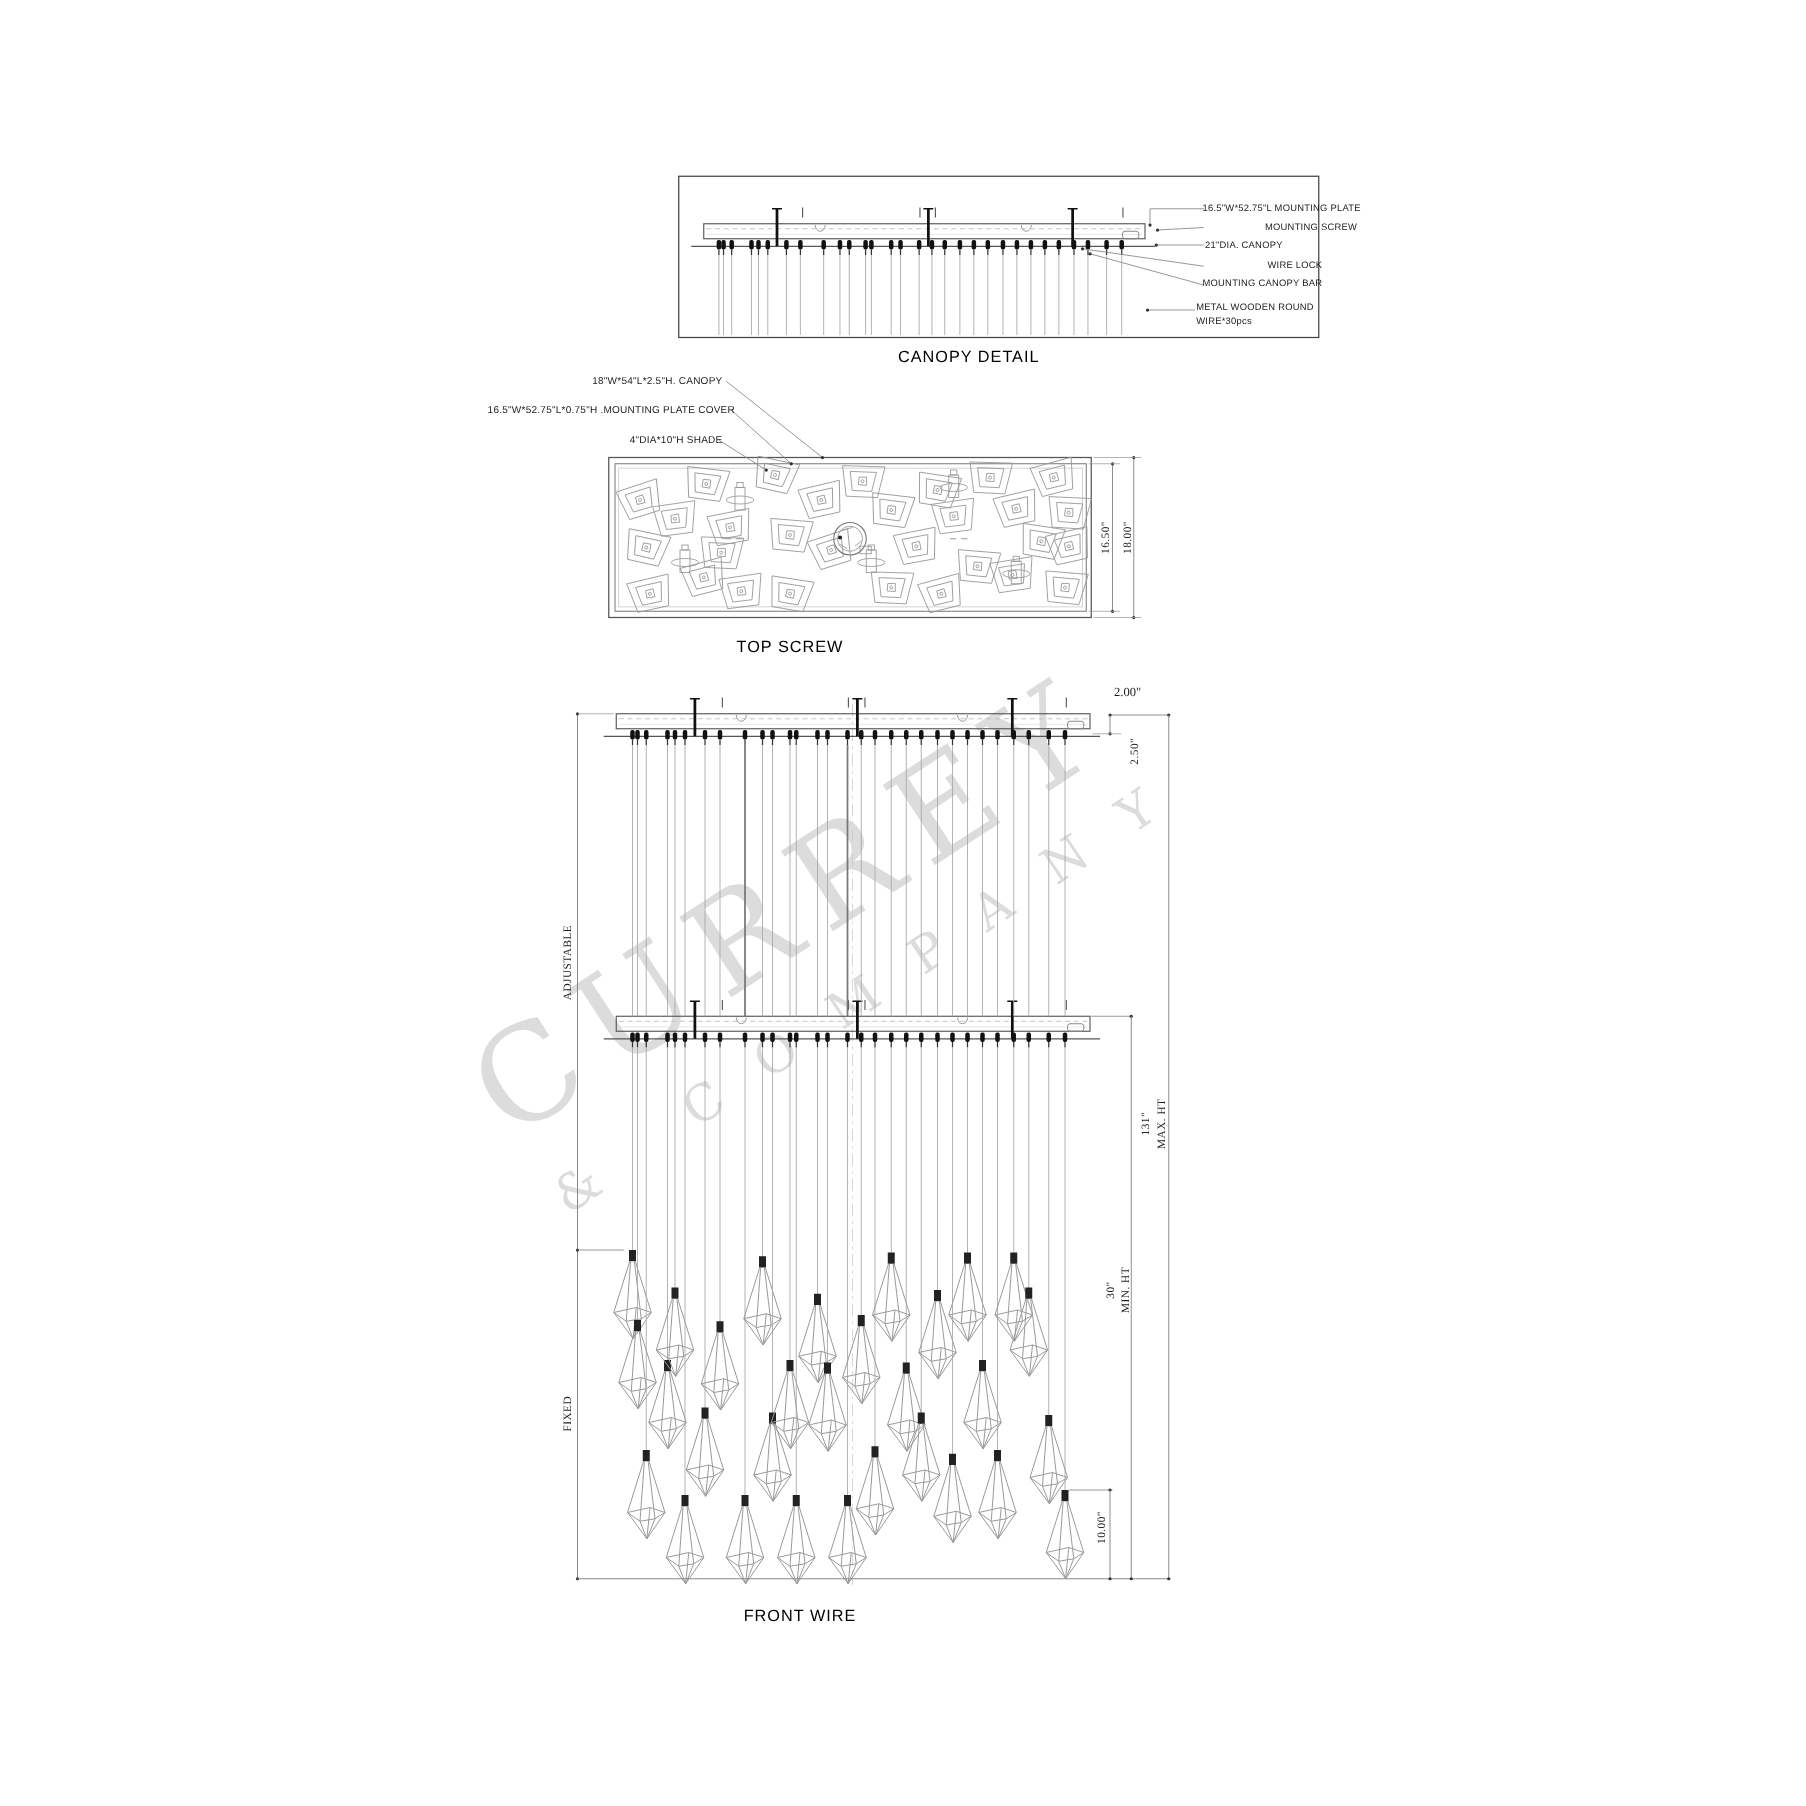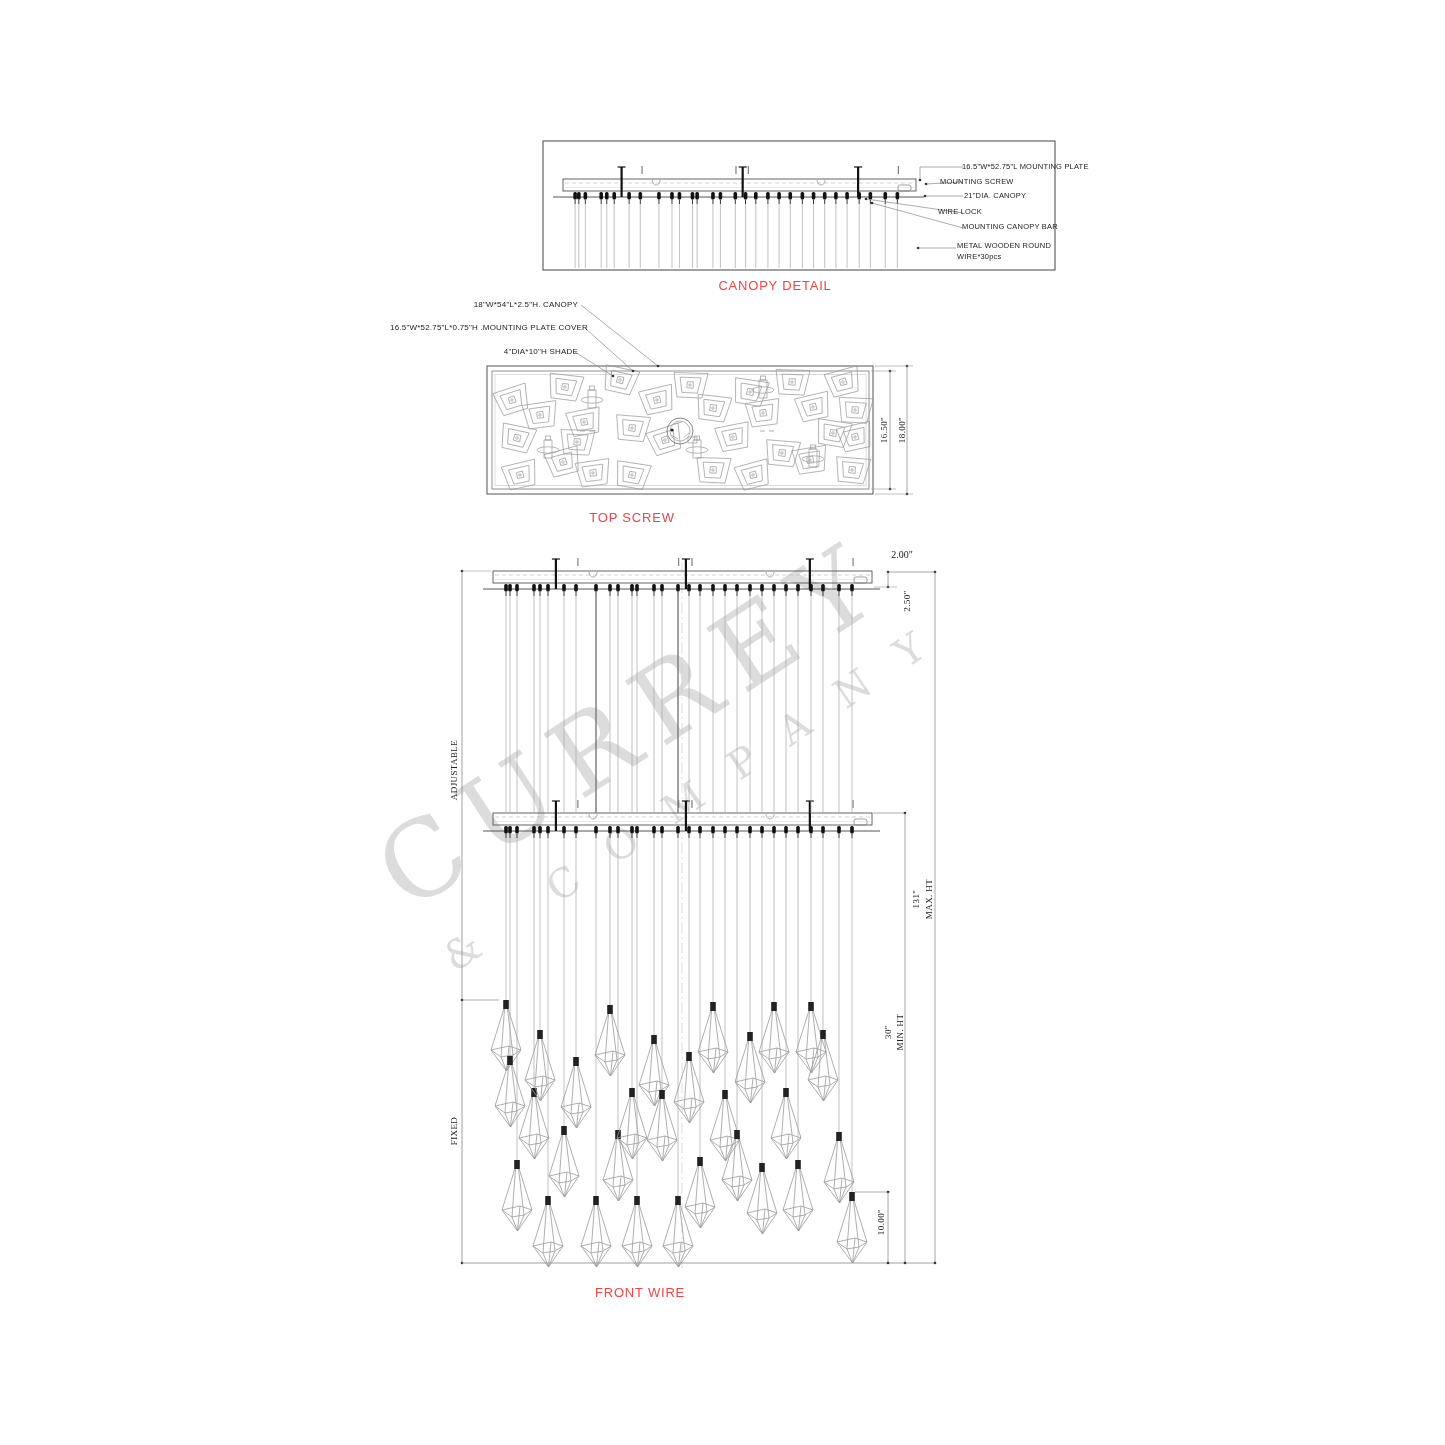--- a/index.html
+++ b/index.html
@@ -11,21 +11,21 @@
   #wm-currey{left:392px;top:798px;font-size:105px;letter-spacing:18px;
       transform:rotate(-33deg);transform-origin:38px 78px;opacity:.85;}
   #wm-company{left:448px;top:926px;font-size:40px;letter-spacing:38px;
       transform:rotate(-34deg);transform-origin:20px 30px;opacity:.85;}
   
   #drawing{position:absolute;left:0;top:0;}
   
   .lbl{position:absolute;font-size:7.5px;letter-spacing:.2px;color:#1c1c1c;white-space:nowrap;}
   .lbl2{position:absolute;font-size:8px;letter-spacing:.2px;color:#1c1c1c;white-space:nowrap;
         transform:translateX(-100%);}
-  .title{position:absolute;font-size:13px;color:#ef4444;letter-spacing:.8px;white-space:nowrap;
+  .title{position:absolute;font-size:13px;color:#000000;letter-spacing:.8px;white-space:nowrap;
          transform:translate(-50%,-50%);}
   .dim{position:absolute;font-family:"Liberation Serif",serif;font-size:10px;color:#222;
        white-space:nowrap;transform:translate(-50%,-50%);}
   .dim.v{transform:translate(-50%,-50%) rotate(-90deg);}
   .dim.s{font-size:9px;letter-spacing:.4px;}
 </style>
 </head>
 <body>
 
 <div id="canvas">
@@ -878,23 +878,23 @@
           <line x1="888" y1="1192" x2="888" y2="1263" stroke="#888" stroke-width="0.75"></line>
           <line x1="462" y1="1263" x2="935" y2="1263" stroke="#888" stroke-width="0.8"></line>
           <circle cx="888" cy="1263" r="1.3" fill="#333"></circle>
           <circle cx="905" cy="1263" r="1.3" fill="#333"></circle>
           <circle cx="935" cy="1263" r="1.3" fill="#333"></circle>
         </g>
       </g>
     </svg>
 
   <div class="lbl" style="left:962px;top:162px">16.5"W*52.75"L MOUNTING PLATE</div>
-  <div class="lbl" style="left:940px;top:177px">MOUNTING SCREW</div>
+  <div class="lbl" style="left:1012px;top:177px">MOUNTING SCREW</div>
   <div class="lbl" style="left:964px;top:191px">21"DIA. CANOPY</div>
-  <div class="lbl" style="left:938px;top:207px">WIRE LOCK</div>
+  <div class="lbl" style="left:1014px;top:207px">WIRE LOCK</div>
   <div class="lbl" style="left:962px;top:222px">MOUNTING CANOPY BAR</div>
   <div class="lbl" style="left:957px;top:241px">METAL WOODEN ROUND</div>
   <div class="lbl" style="left:957px;top:252px">WIRE*30pcs</div>
   <div class="title" style="left:775px;top:285px">CANOPY DETAIL</div>
 
   <div class="lbl2" style="left:578px;top:300px">18"W*54"L*2.5"H. CANOPY</div>
   <div class="lbl2" style="left:588px;top:323px">16.5"W*52.75"L*0.75"H .MOUNTING PLATE  COVER</div>
   <div class="lbl2" style="left:578px;top:347px">4"DIA*10"H SHADE</div>
   <div class="dim v s" style="left:884px;top:430px">16.50"</div>
   <div class="dim v s" style="left:902px;top:430px">18.00"</div>

